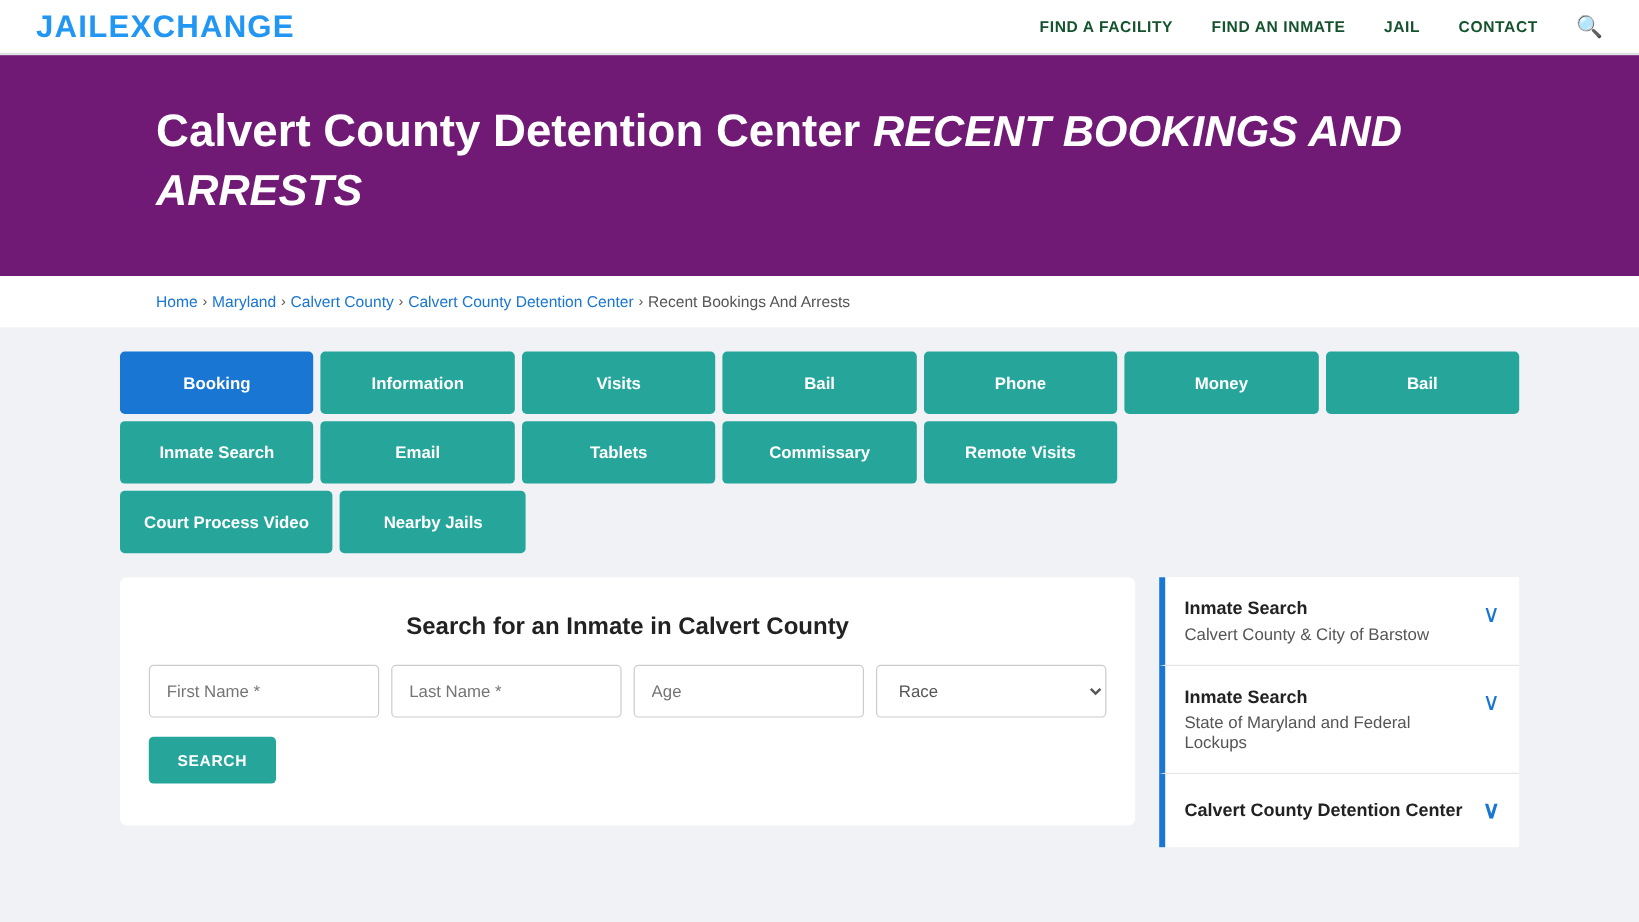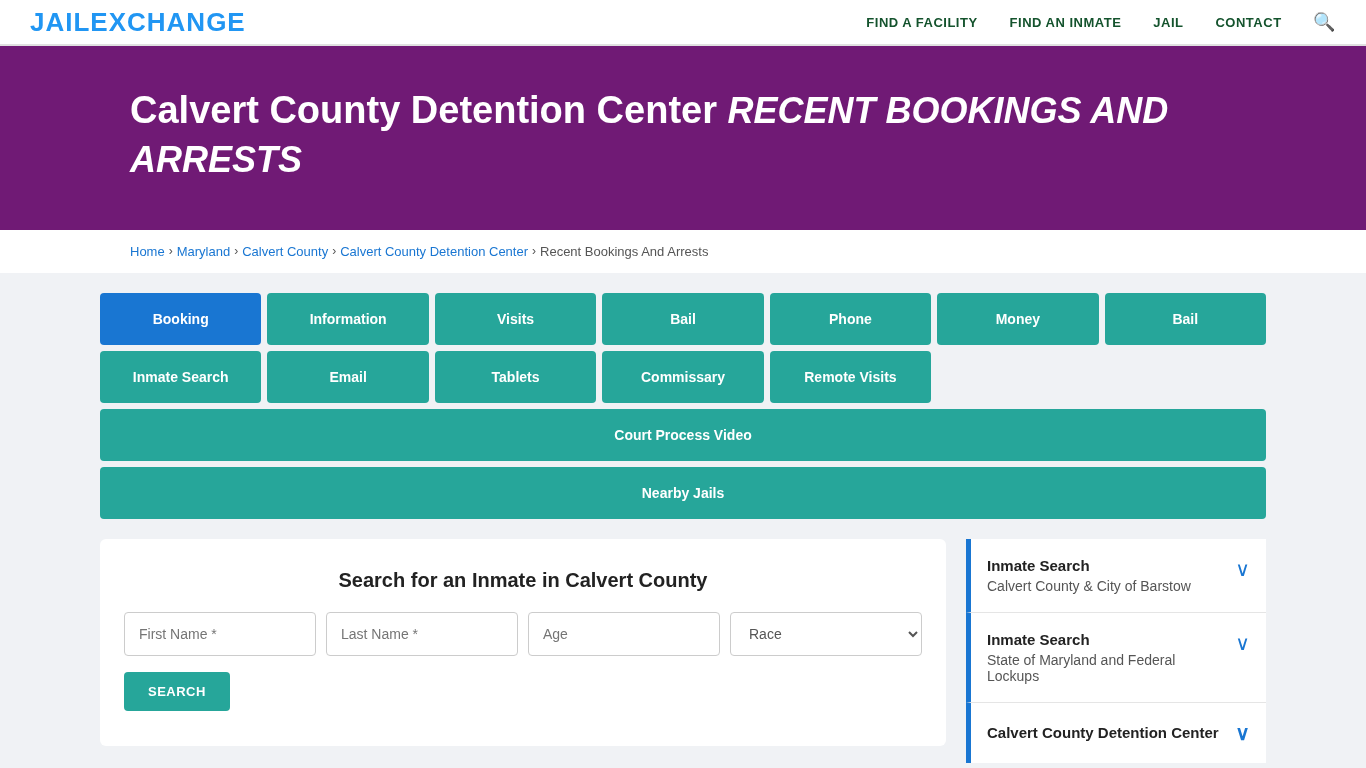--- a/index.html
+++ b/index.html
@@ -94,21 +94,20 @@
       display: grid;
       grid-template-columns: repeat(7, 1fr);
       gap: 6px;
       margin-bottom: 6px;
     }
     .nav-buttons-row3 {
       display: flex;
       gap: 6px;
       justify-content: flex-start;
       margin-bottom: 20px;
-      flex-direction: column;
     }
     .nav-btn {
       padding: 18px 10px;
       border: none;
       border-radius: 4px;
       font-size: 14px;
       font-weight: 600;
       cursor: pointer;
       color: #fff;
       text-align: center;

